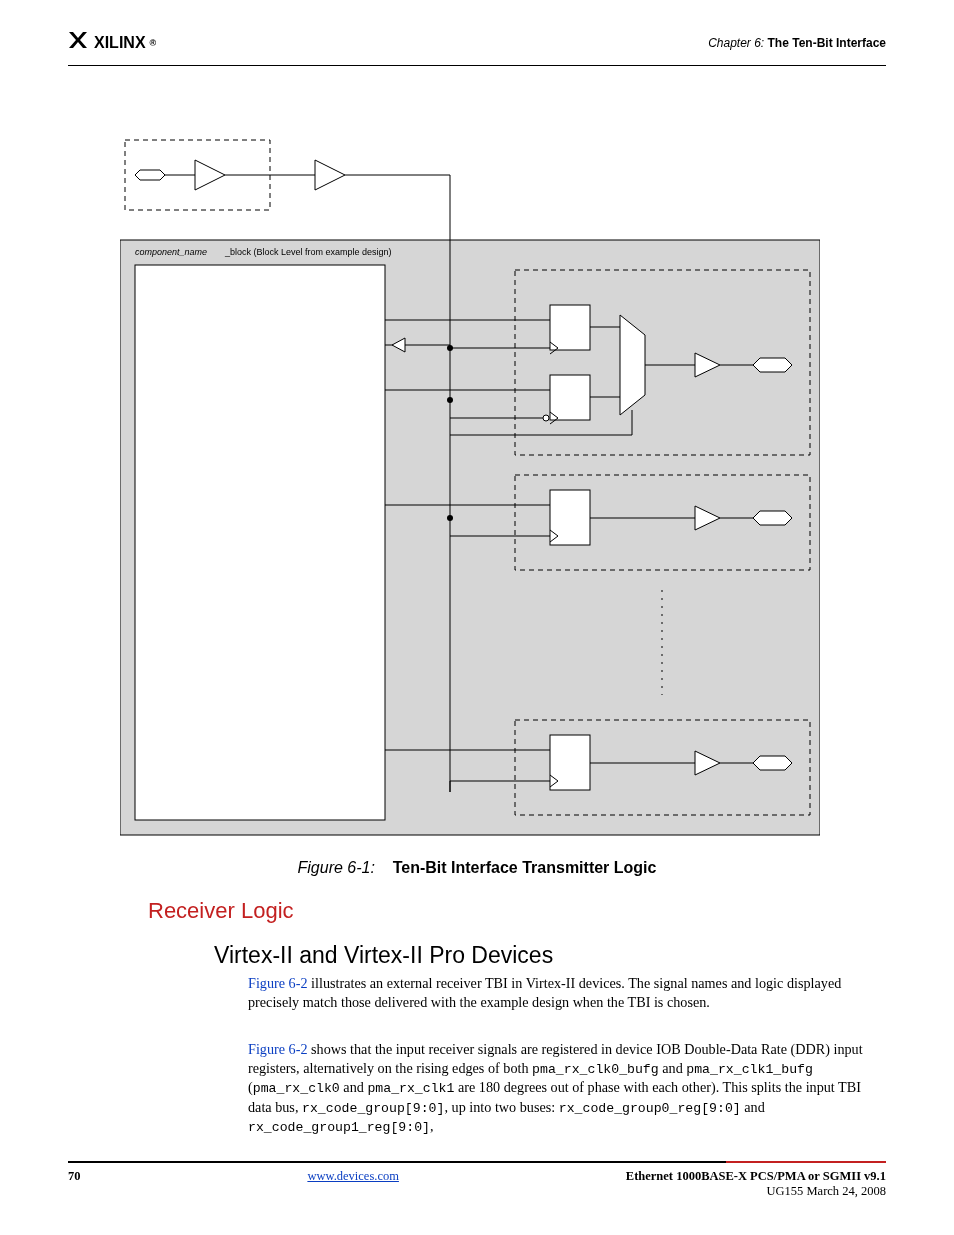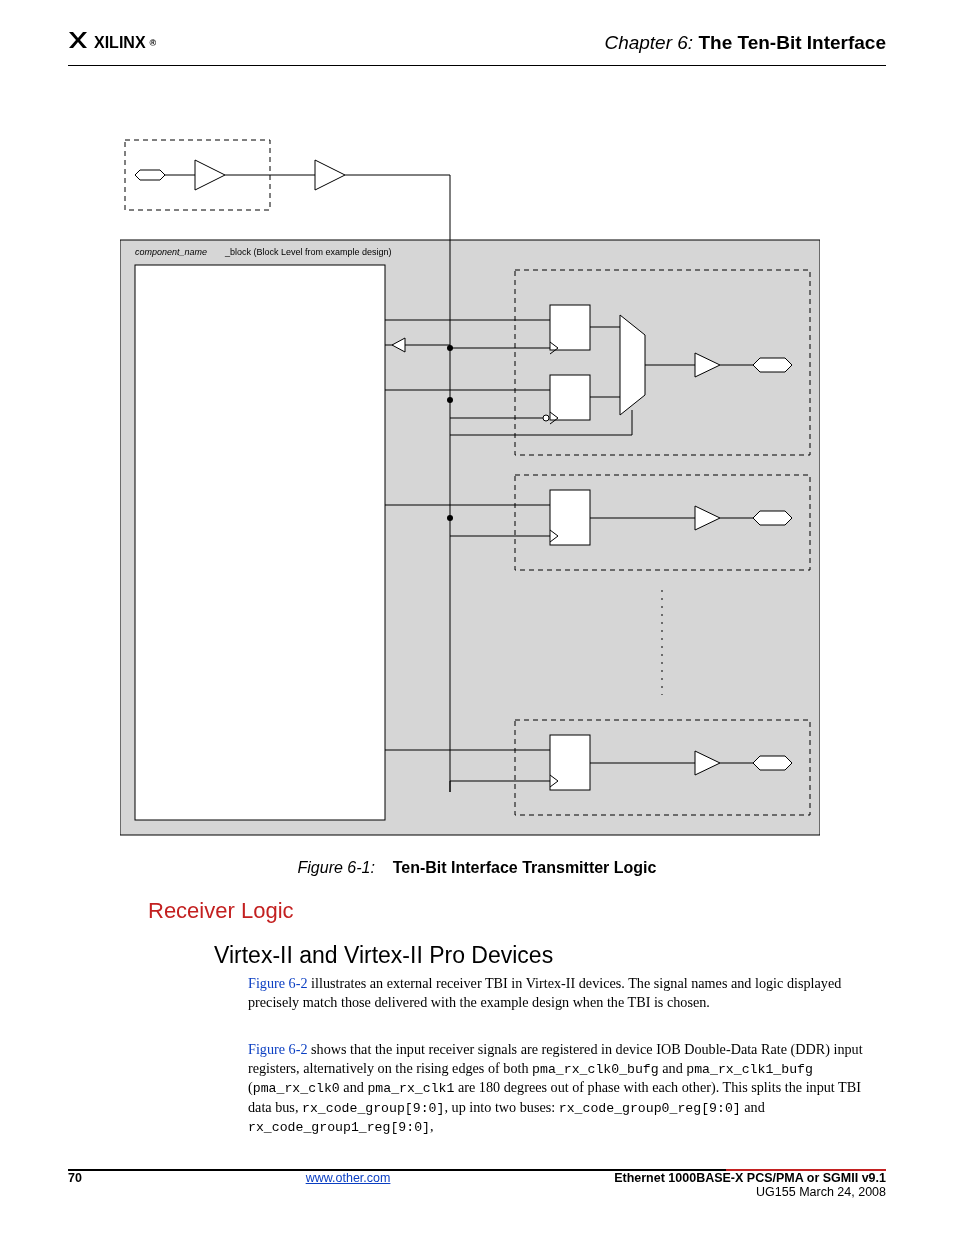--- a/index.html
+++ b/index.html
@@ -33,21 +33,21 @@
   }
   .logo-x {
     font-family: Arial, sans-serif;
     font-weight: 900;
     font-size: 20px;
     letter-spacing: -2px;
   }
   .logo sup { font-size: 9px; vertical-align: super; }
   .chapter-ref {
     font-family: Arial, sans-serif;
-    font-size: 19px;
+    font-size: 12px;
   }
   .chapter-ref .chnum { font-style: italic; }
   .chapter-ref .chtitle { font-weight: bold; }
   .figure-area {
     position: absolute;
     top: 120px;
     left: 120px;
     width: 700px;
     height: 720px;
   }
@@ -85,21 +85,22 @@
     font-family: 'Palatino Linotype', Georgia, serif;
   }
   .para .link { color: #0a3ec2; }
   .para .mono { font-family: 'Courier New', monospace; font-size: 13.2px; }
   .footer {
     position: absolute;
     left: 68px;
     right: 68px;
     bottom: 36px;
     border-top: 2px solid #000;
-    font-family: Liberation Sans, sans-serif;
+    padding-top: 6px;
+    font-family: Liberation Serif, serif;
     font-size: 12.5px;
     display: flex;
     justify-content: space-between;
     align-items: flex-start;
   }
   .footer-accent {
     position: absolute;
     right: 0;
     top: -2px;
     width: 160px;
@@ -228,19 +229,19 @@
 </div>
 
 <div class="para" style="top:1040px">
   <span class="link">Figure 6-2</span><span> shows that the input receiver signals are registered in device IOB Double-Data Rate (DDR) input registers, alternatively on the rising edges of both </span><span class="mono">pma_rx_clk0_bufg</span><span> and </span><span class="mono">pma_rx_clk1_bufg</span><span> (</span><span class="mono">pma_rx_clk0</span><span> and </span><span class="mono">pma_rx_clk1</span><span> are 180 degrees out of phase with each other). This splits the input TBI data bus, </span><span class="mono">rx_code_group[9:0]</span><span>, up into two buses: </span><span class="mono">rx_code_group0_reg[9:0]</span><span> and </span><span class="mono">rx_code_group1_reg[9:0]</span><span>,</span>
 </div>
 
 <div class="footer">
   <div class="footer-accent"></div>
   <div class="bold">70</div>
   <div class="center">
-    <span class="link">www.other.com</span>
+    <span class="link">www.devices.com</span>
   </div>
   <div class="right">
     <div class="bold">Ethernet 1000BASE-X PCS/PMA or SGMII v9.1</div>
     <div>UG155 March 24, 2008</div>
   </div>
 </div>
 
 </body></html>

